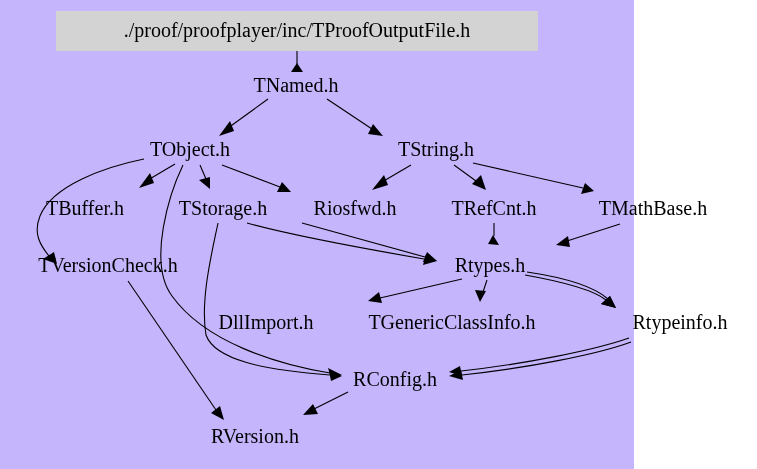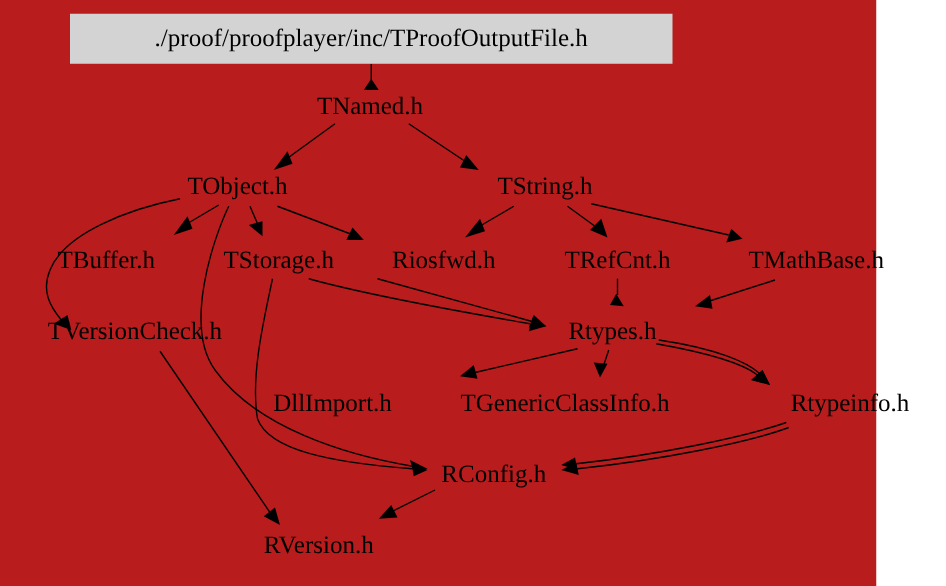--- a/index.html
+++ b/index.html
@@ -9,23 +9,23 @@
     background: #ffffff;
   }
   body {
     width: 757px;
     height: 469px;
     overflow: hidden;
     font-family: "Liberation Serif", "DejaVu Serif", serif;
   }
   #graph-canvas {
     position: relative;
-    width: 701px;
+    width: 634px;
     height: 469px;
-    background: #b91c1c;
+    background: #c4b5fd;
   }
   #graph-svg {
     position: absolute;
     left: 0;
     top: 0;
     width: 757px;
     height: 469px;
   }
   .edge-path {
     fill: none;

